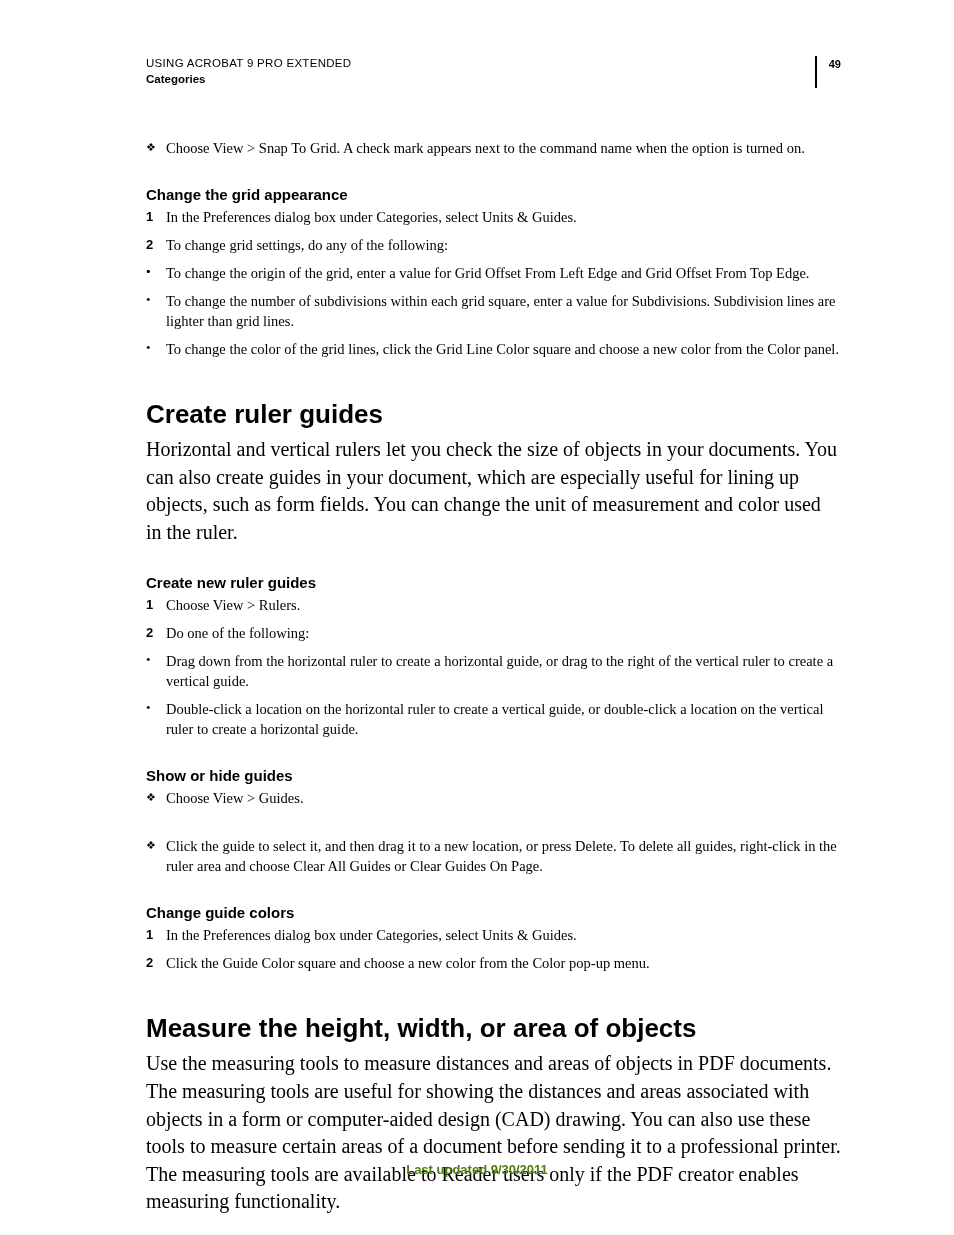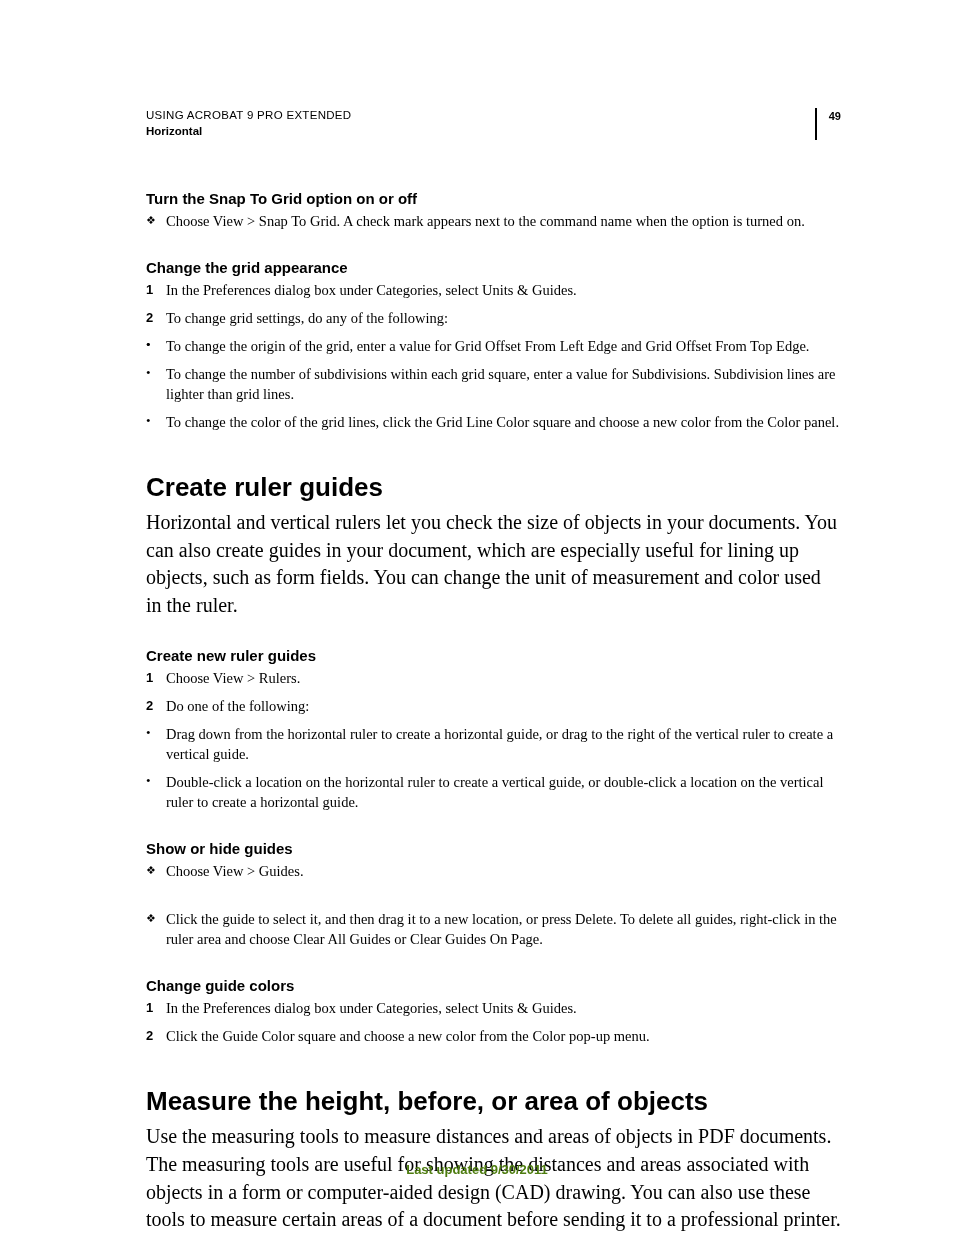--- a/index.html
+++ b/index.html
@@ -7,21 +7,21 @@
     padding: 0;
     background: #fff;
     font-family: "Minion Pro", "Times New Roman", Georgia, serif;
     color: #000;
   }
   .page {
     width: 954px;
     height: 1235px;
     position: relative;
     box-sizing: border-box;
-    padding: 108px 113px 0 146px;
+    padding: 56px 113px 0 146px;
   }
   .running-head {
     display: flex;
     justify-content: space-between;
     align-items: flex-start;
     margin-bottom: 50px;
   }
   .running-head-left {
     font-family: "Myriad Pro", "Segoe UI", Arial, sans-serif;
     font-size: 11.5px;
@@ -105,26 +105,25 @@
   }
 </style>
 </head>
 <body>
 
 <div class="page">
 
   <div class="running-head">
     <div class="running-head-left">
       <div>USING ACROBAT 9 PRO EXTENDED</div>
-      <div class="line2">Horizontal</div>
+      <div class="line2">Categories</div>
     </div>
     <div class="running-head-right">49</div>
   </div>
 
-  <div class="h3">Turn the Snap To Grid option on or off</div>
   <ul class="list diamond">
     <li><span class="marker">❖</span><span>Choose View &gt; Snap To Grid. A check mark appears next to the command name when the option is turned on.</span></li>
   </ul>
 
   <div class="subsection-gap"></div>
 
   <div class="h3">Change the grid appearance</div>
   <ul class="list num">
     <li><span class="marker">1</span><span>In the Preferences dialog box under Categories, select Units &amp; Guides.</span></li>
     <li><span class="marker">2</span><span>To change grid settings, do any of the following:</span></li>
@@ -169,17 +168,17 @@
   <div class="subsection-gap"></div>
 
   <div class="h3">Change guide colors</div>
   <ul class="list num">
     <li><span class="marker">1</span><span>In the Preferences dialog box under Categories, select Units &amp; Guides.</span></li>
     <li><span class="marker">2</span><span>Click the Guide Color square and choose a new color from the Color pop-up menu.</span></li>
   </ul>
 
   <div class="section-gap"></div>
 
-  <div class="h2">Measure the height, before, or area of objects</div>
+  <div class="h2">Measure the height, width, or area of objects</div>
   <p class="body">Use the measuring tools to measure distances and areas of objects in PDF documents. The measuring tools are useful for showing the distances and areas associated with objects in a form or computer-aided design (CAD) drawing. You can also use these tools to measure certain areas of a document before sending it to a professional printer. The measuring tools are available to Reader users only if the PDF creator enables measuring functionality.</p>
 
   <div class="footer">Last updated 9/30/2011</div>
 </div>
 
 </body></html>

